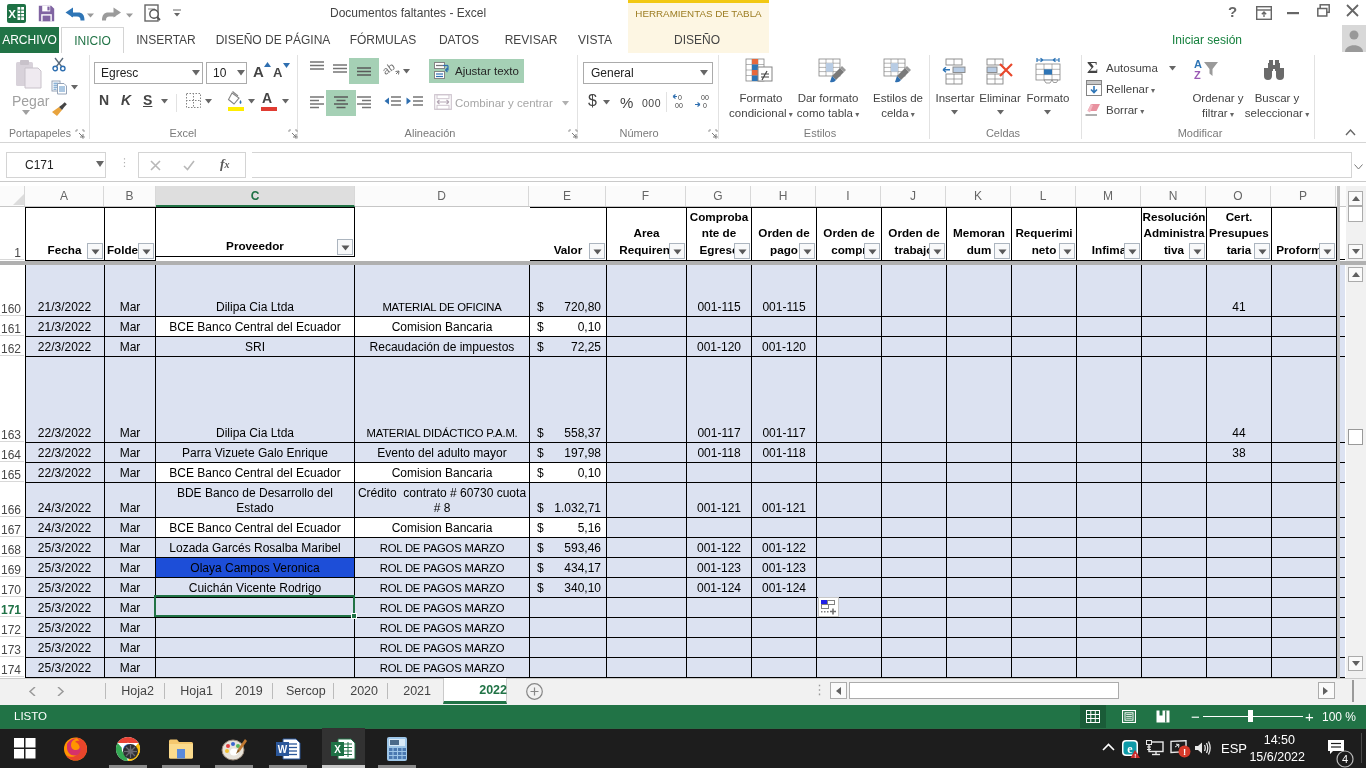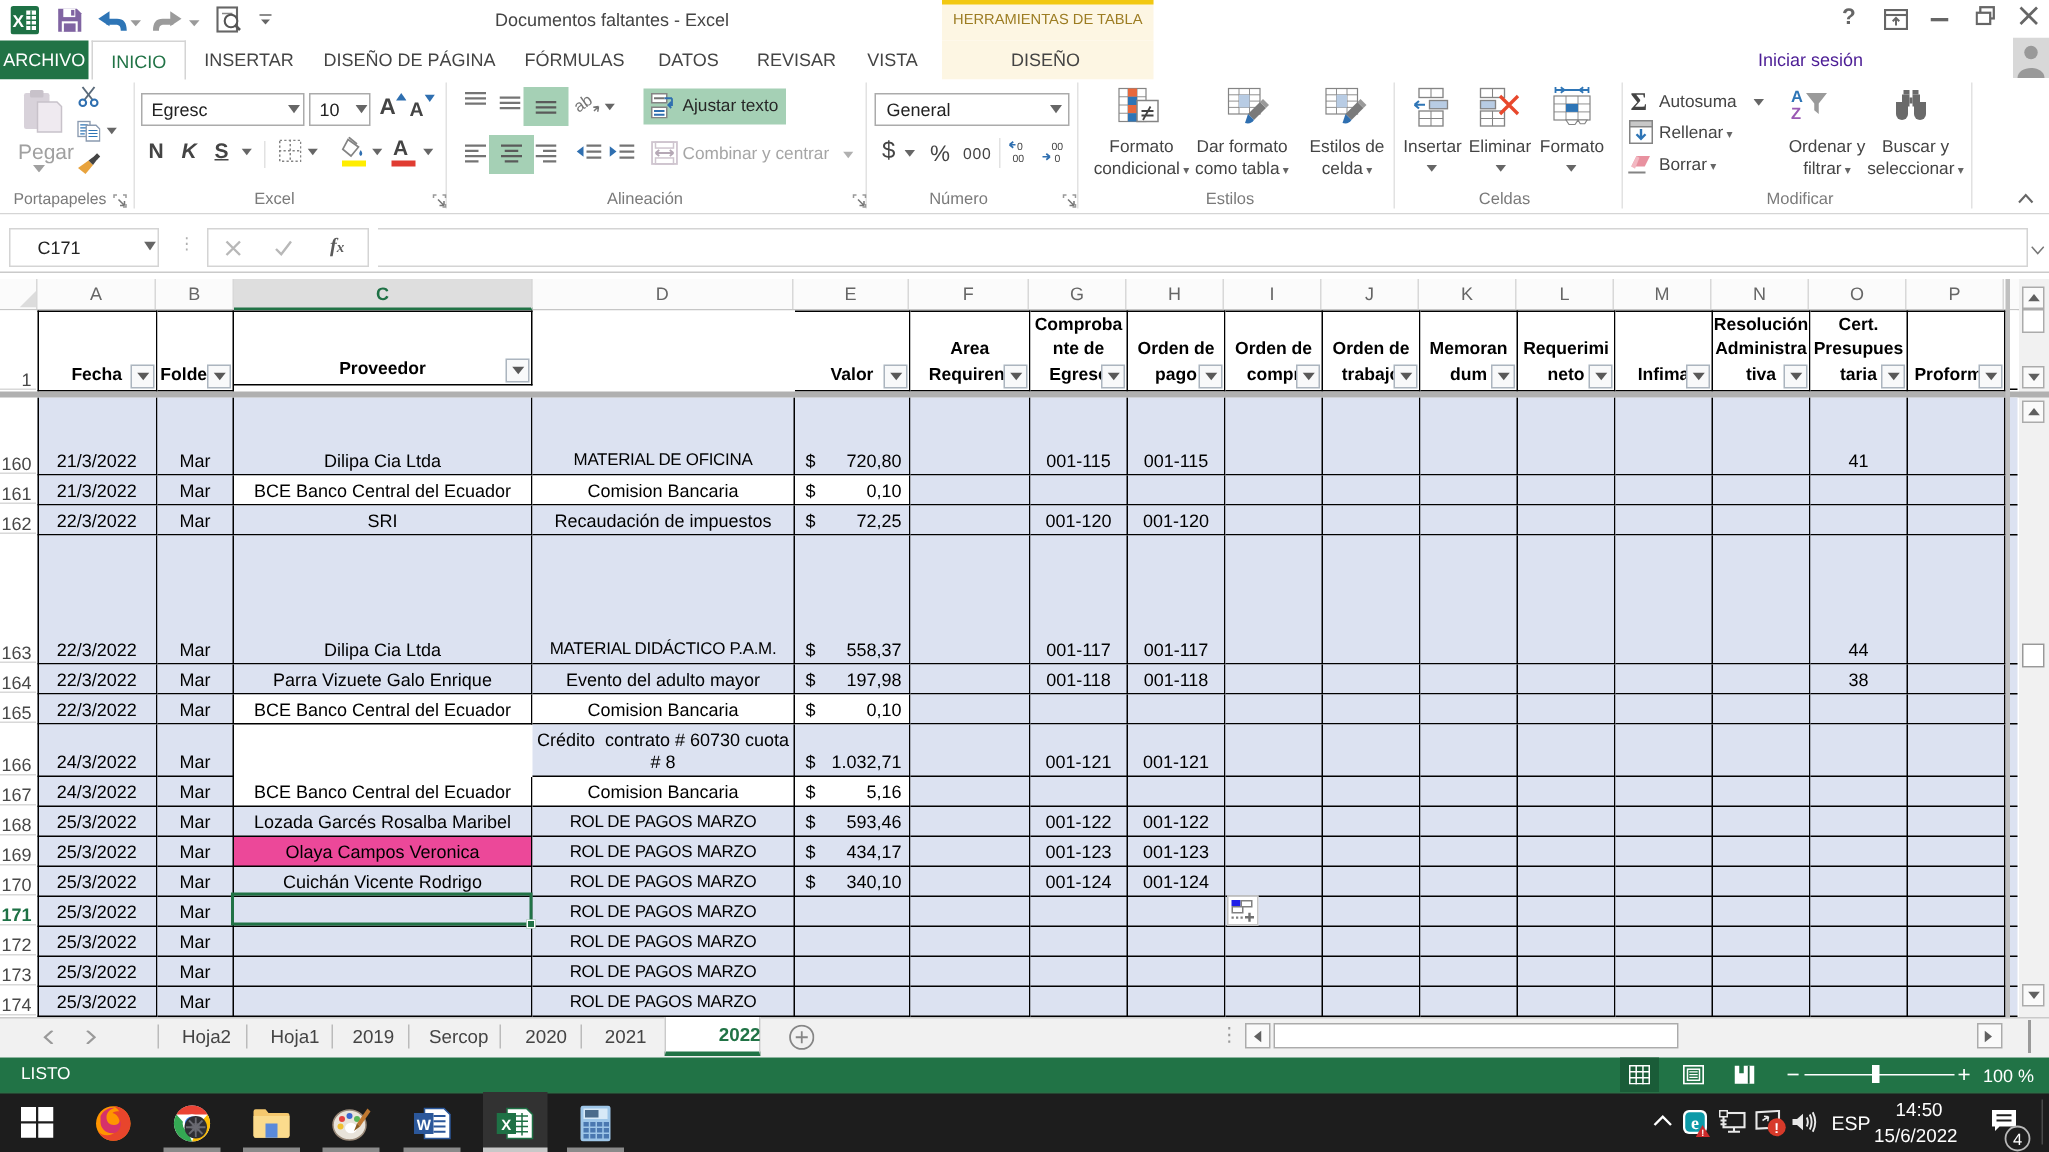--- a/index.html
+++ b/index.html
@@ -111,21 +111,21 @@
       <rect width="12" height="2.2" fill="#666"></rect>
     </svg>
 <svg class="ab" style="left:1317px;top:4px" width="13" height="13" viewBox="0 0 13 13">
       <rect x="3.2" y="0.8" width="9" height="7.5" fill="none" stroke="#666" stroke-width="1.5"></rect>
       <rect x="0.8" y="4.5" width="9" height="7.5" fill="#fff" stroke="#666" stroke-width="1.5"></rect>
     </svg>
 <svg class="ab" style="left:1346px;top:4px" width="13" height="13" viewBox="0 0 13 13">
       <path d="M1 1 L12 12 M12 1 L1 12" stroke="#666" stroke-width="1.8"></path>
     </svg>
 
-<div class="ab" style="left:1172px;top:33px;font-size:12px;color:#4c1d95;z-index:6">Iniciar sesión</div>
+<div class="ab" style="left:1172px;top:33px;font-size:12px;color:#15803d;z-index:6">Iniciar sesión</div>
 <svg class="ab" style="left:1342px;top:25px;z-index:6" width="24" height="27" viewBox="0 0 24 27">
       <rect width="24" height="27" fill="#d8d8d8"></rect>
       <circle cx="12" cy="10" r="4.5" fill="#999"></circle>
       <path d="M3 27 C3 18 21 18 21 27 Z" fill="#999"></path>
     </svg>
 
 <div id="tabs"></div>
 <div id="archivo">ARCHIVO</div>
 <div id="inicio">INICIO</div>
 <div class="rtab" style="left:128px;width:76px">INSERTAR</div>
@@ -838,20 +838,23 @@
 <div class="dc" style="left:1142px;top:463px;width:65px;height:20px;background:#dce2f1"></div>
 <div class="dc" style="left:1207px;top:463px;width:65px;height:20px;background:#dce2f1"></div>
 <div class="dc" style="left:1272px;top:463px;width:65px;height:20px;background:#dce2f1"></div>
 <div class="rn" style="top:483px;height:34px;line-height:54px">166</div>
 <div class="dc" style="left:25px;top:483px;width:80px;height:35px;background:#dce2f1">
       <div class="ct">24/3/2022</div>
     </div>
 <div class="dc" style="left:105px;top:483px;width:51px;height:35px;background:#dce2f1">
       <div class="ct">Mar</div>
     </div>
+<div class="dc" style="left:156px;top:483px;width:199px;height:35px;background:#dce2f1">
+      <div class="ct">BDE Banco de Desarrollo del<br>Estado</div>
+    </div>
 <div class="dc" style="left:355px;top:483px;width:175px;height:35px;background:#dce2f1">
       <div class="ct">Crédito&nbsp; contrato # 60730 cuota<br># 8</div>
     </div>
 <div class="dc" style="left:530px;top:483px;width:77px;height:35px;background:#dce2f1">
       <span class="ds">$</span>
       <span class="dv">1.032,71</span>
     </div>
 <div class="dc" style="left:607px;top:483px;width:80px;height:35px;background:#dce2f1"></div>
 <div class="dc" style="left:687px;top:483px;width:65px;height:35px;background:#dce2f1">
       <div class="ct">001-121</div>
@@ -927,21 +930,21 @@
 <div class="dc" style="left:1142px;top:538px;width:65px;height:20px;background:#dce2f1"></div>
 <div class="dc" style="left:1207px;top:538px;width:65px;height:20px;background:#dce2f1"></div>
 <div class="dc" style="left:1272px;top:538px;width:65px;height:20px;background:#dce2f1"></div>
 <div class="rn" style="top:558px;height:19px;line-height:24px">169</div>
 <div class="dc" style="left:25px;top:558px;width:80px;height:20px;background:#dce2f1">
       <div class="ct">25/3/2022</div>
     </div>
 <div class="dc" style="left:105px;top:558px;width:51px;height:20px;background:#dce2f1">
       <div class="ct">Mar</div>
     </div>
-<div class="dc" style="left:156px;top:558px;width:199px;height:20px;background:#ec4899">
+<div class="dc" style="left:156px;top:558px;width:199px;height:20px;background:#1d4ed8">
       <div class="ct">Olaya Campos Veronica</div>
     </div>
 <div class="dc" style="left:355px;top:558px;width:175px;height:20px;background:#dce2f1">
       <div class="ct u">ROL DE PAGOS MARZO</div>
     </div>
 <div class="dc" style="left:530px;top:558px;width:77px;height:20px;background:#dce2f1">
       <span class="ds">$</span>
       <span class="dv">434,17</span>
     </div>
 <div class="dc" style="left:607px;top:558px;width:80px;height:20px;background:#dce2f1"></div>

